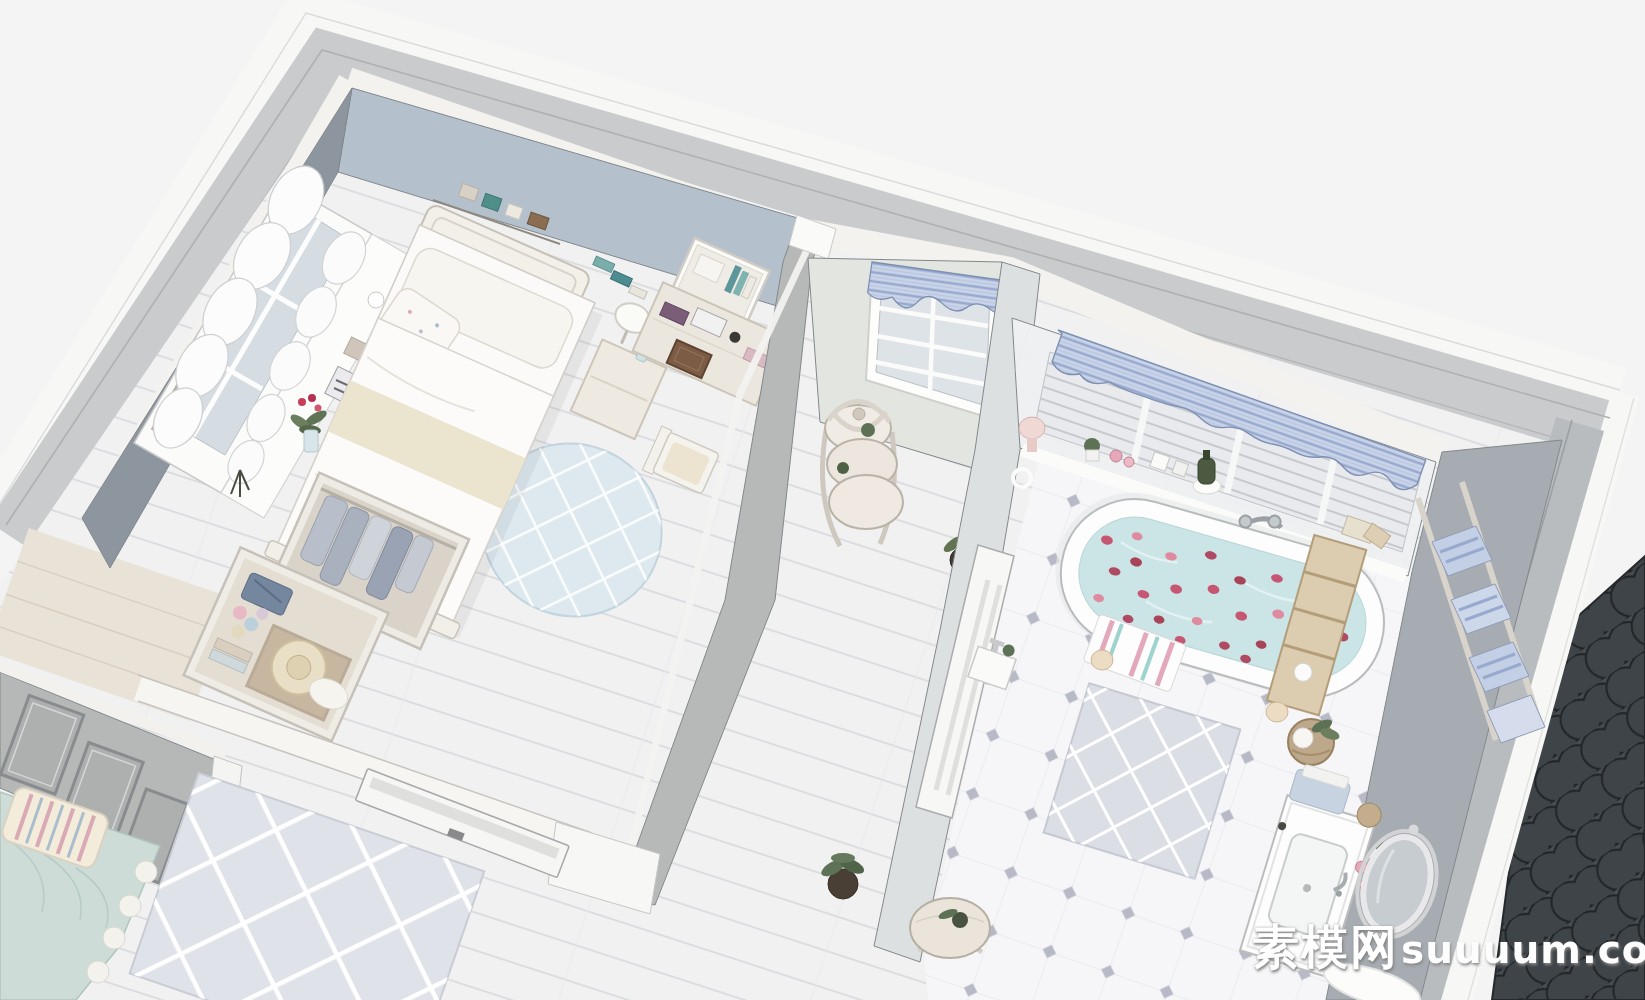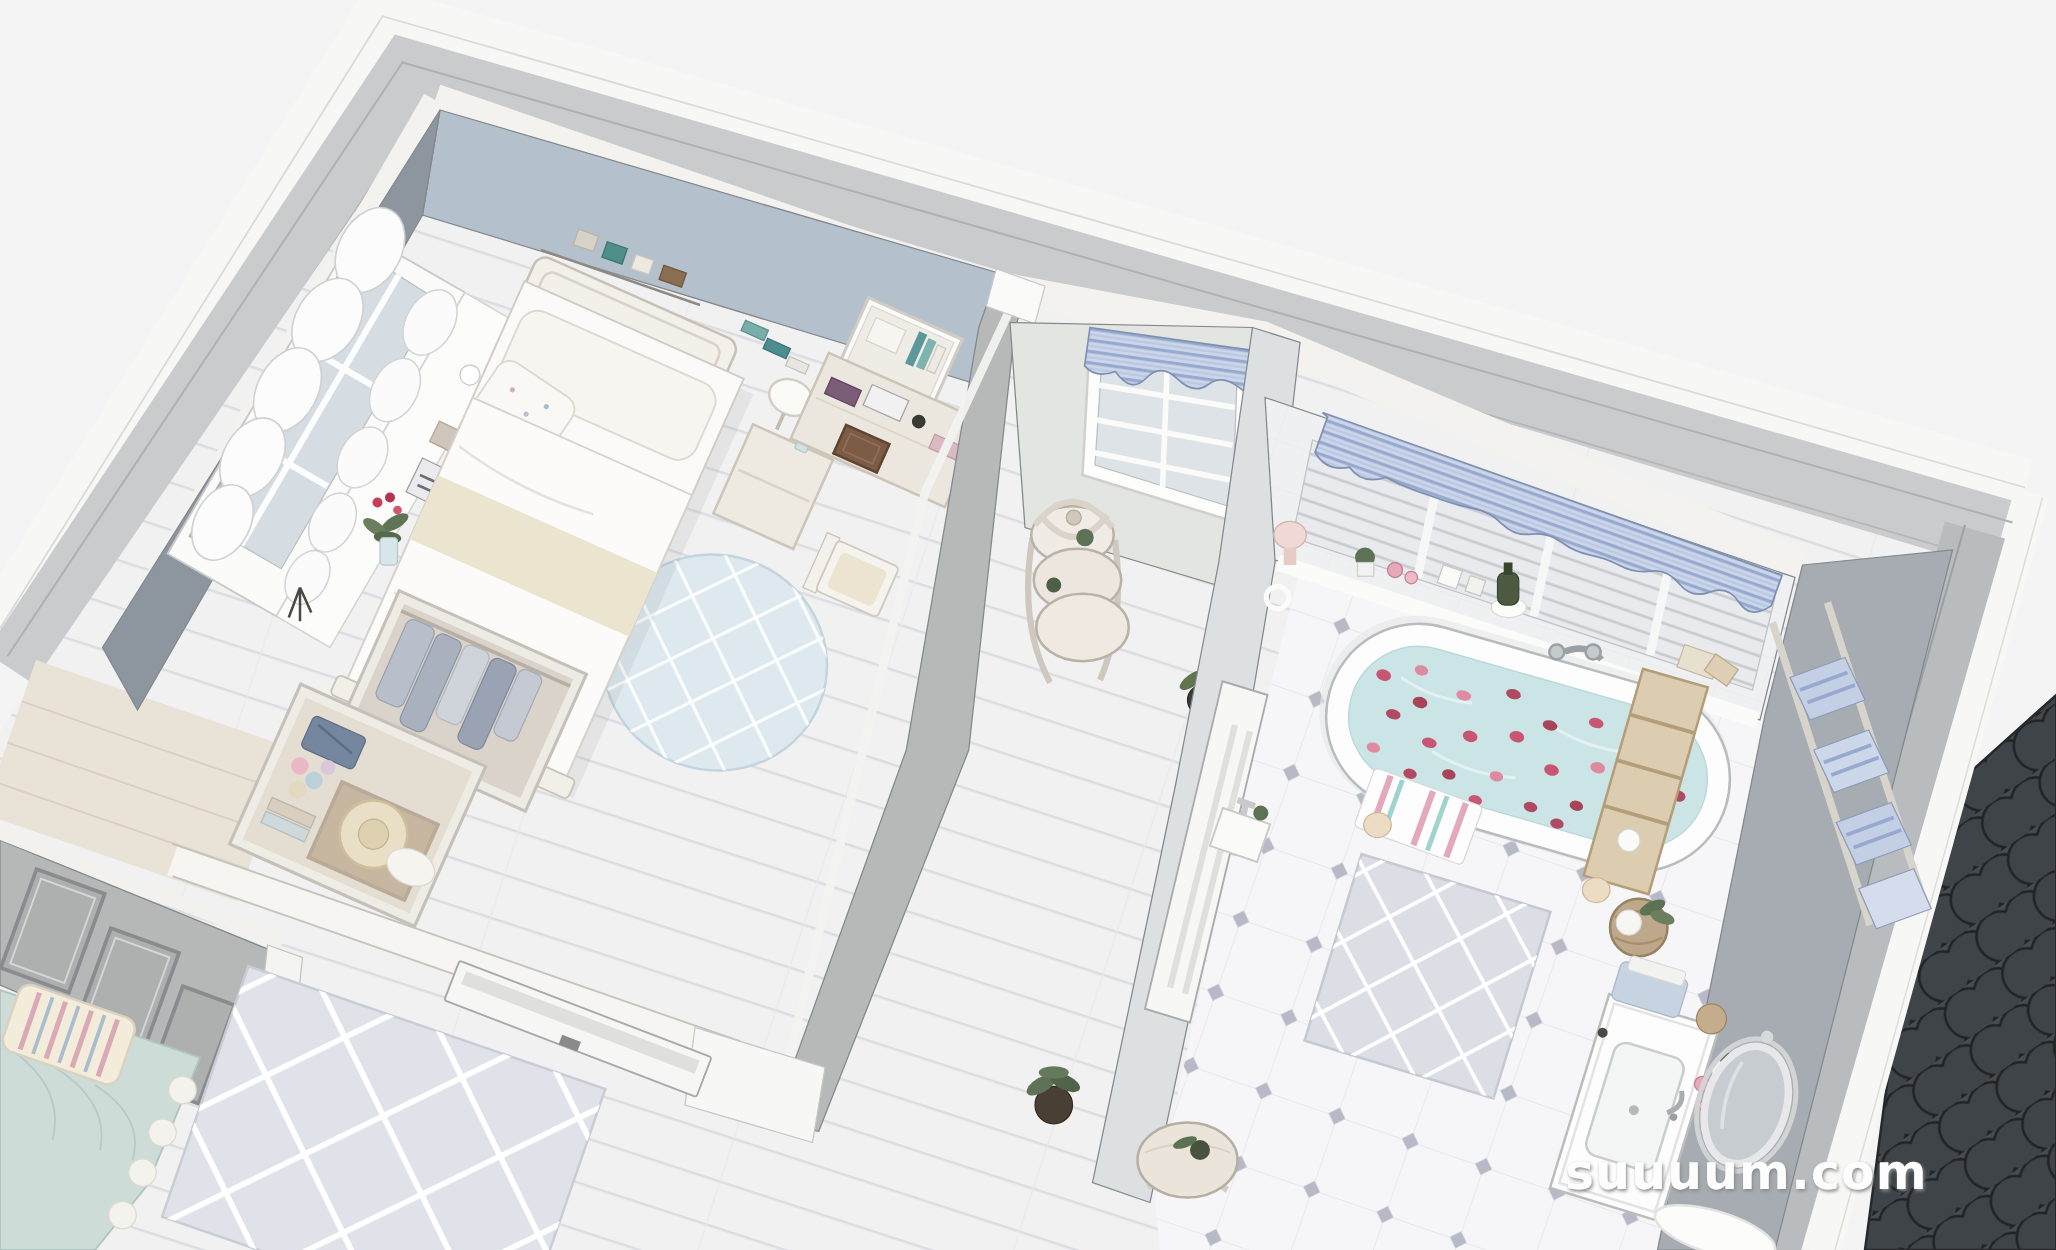--- a/index.html
+++ b/index.html
@@ -489,15 +489,16 @@
       <ellipse cx="1397" cy="884" rx="32" ry="48" fill="#c6ccd0" stroke="#e8e8ea" stroke-width="6"></ellipse>
       <path d="M1384,852 q-8,26 0,56" stroke="#dde1e4" stroke-width="3" fill="none"></path>
       <circle cx="1397" cy="827" r="5" fill="#d8d9da"></circle>
     </g>
 
     <ellipse cx="1372" cy="986" rx="50" ry="17" transform="rotate(17 1372 986)" fill="#fcfcfb" stroke="#e3e3e1" stroke-width="2"></ellipse>
   </g>
 </svg>
 
 <div id="watermark">
+  <span class="wm-cn">素模网</span>
       <span class="wm-en">suuuum.com</span>
 </div>
 </div>
 
 </body></html>

